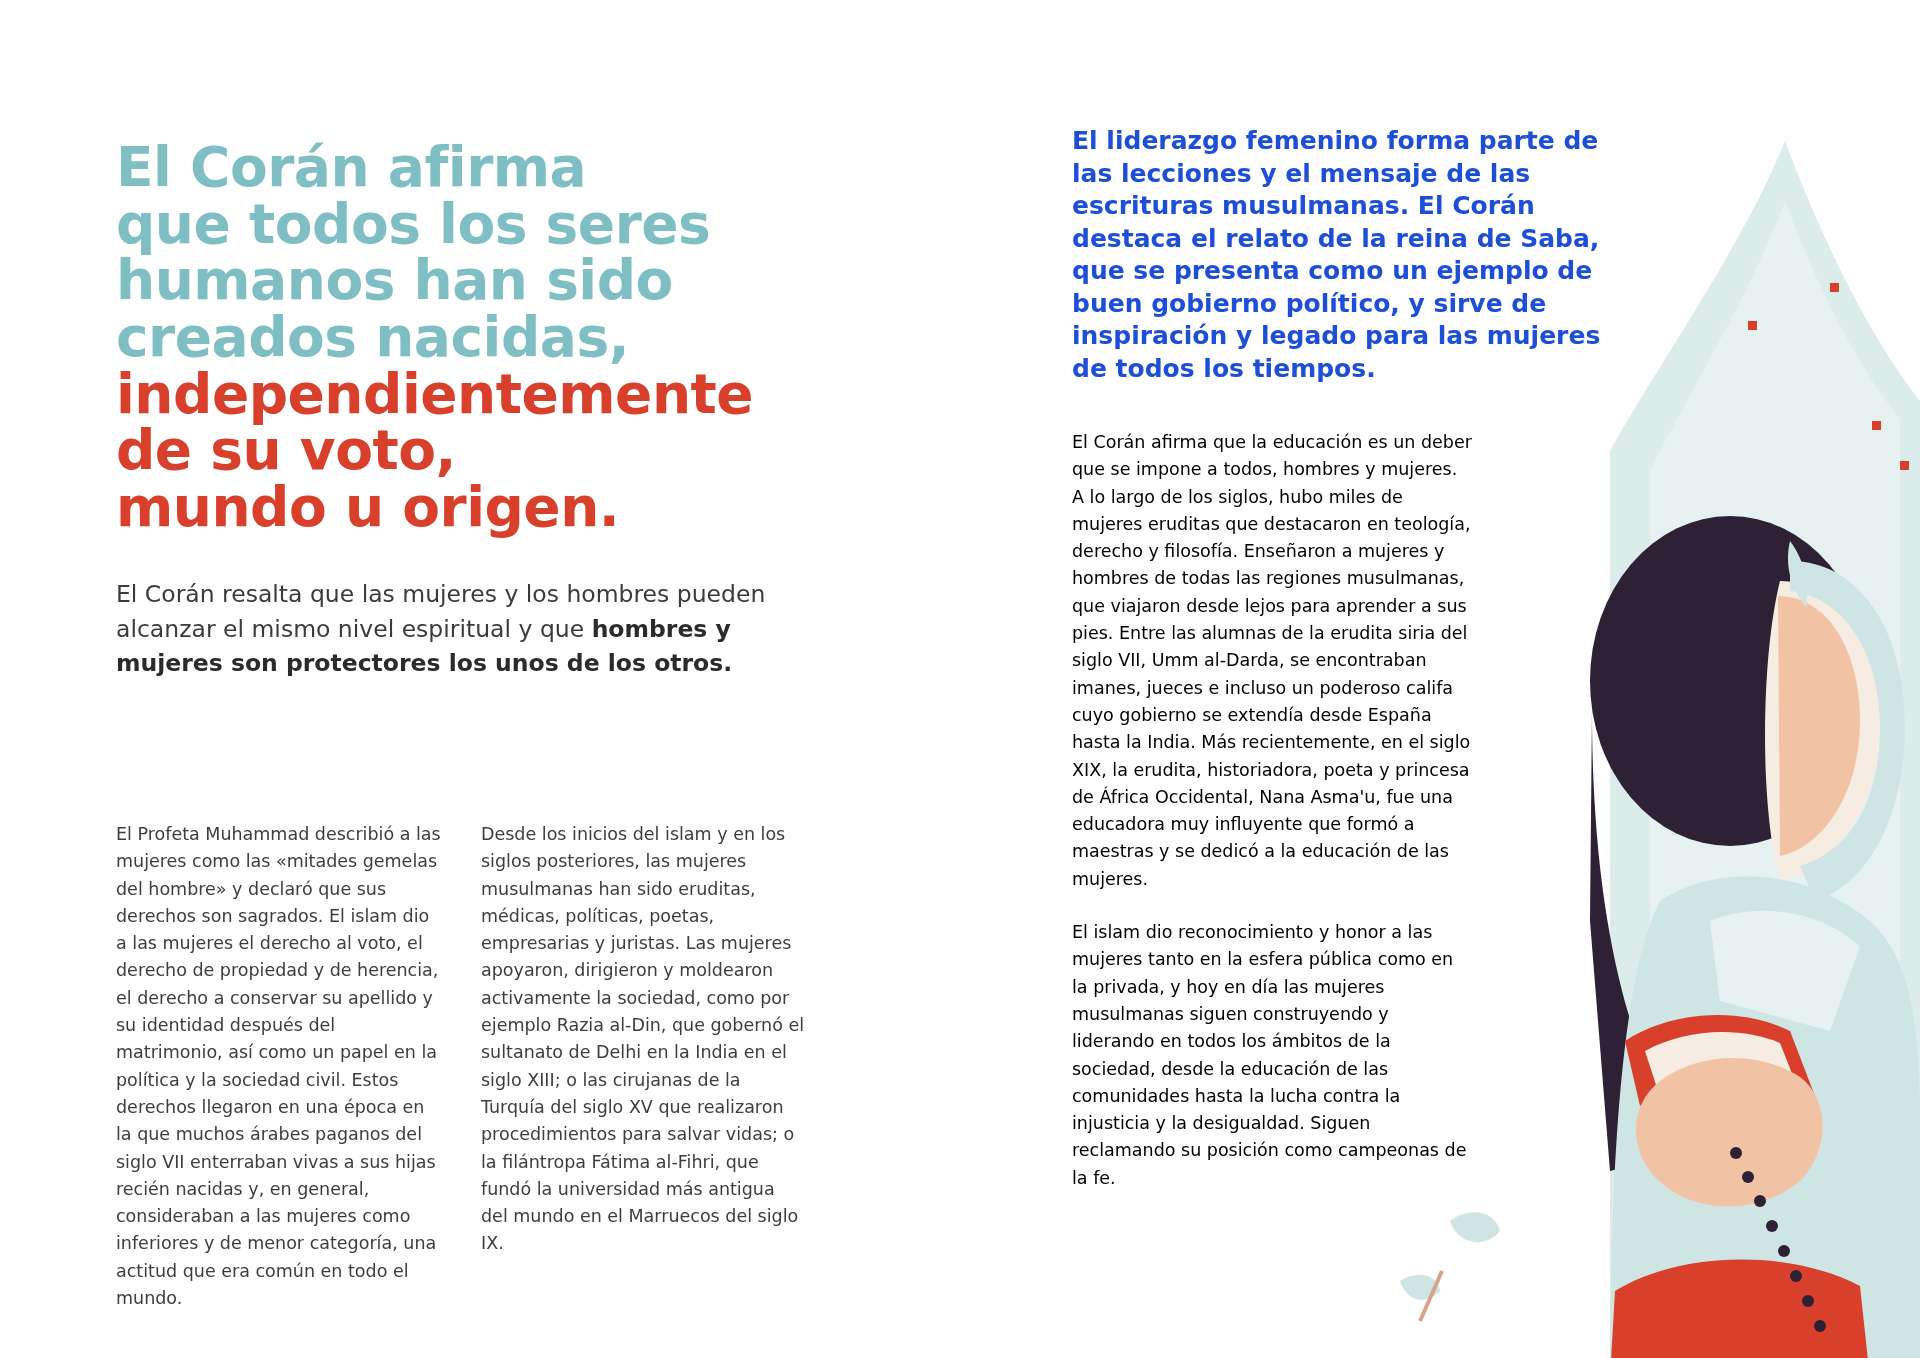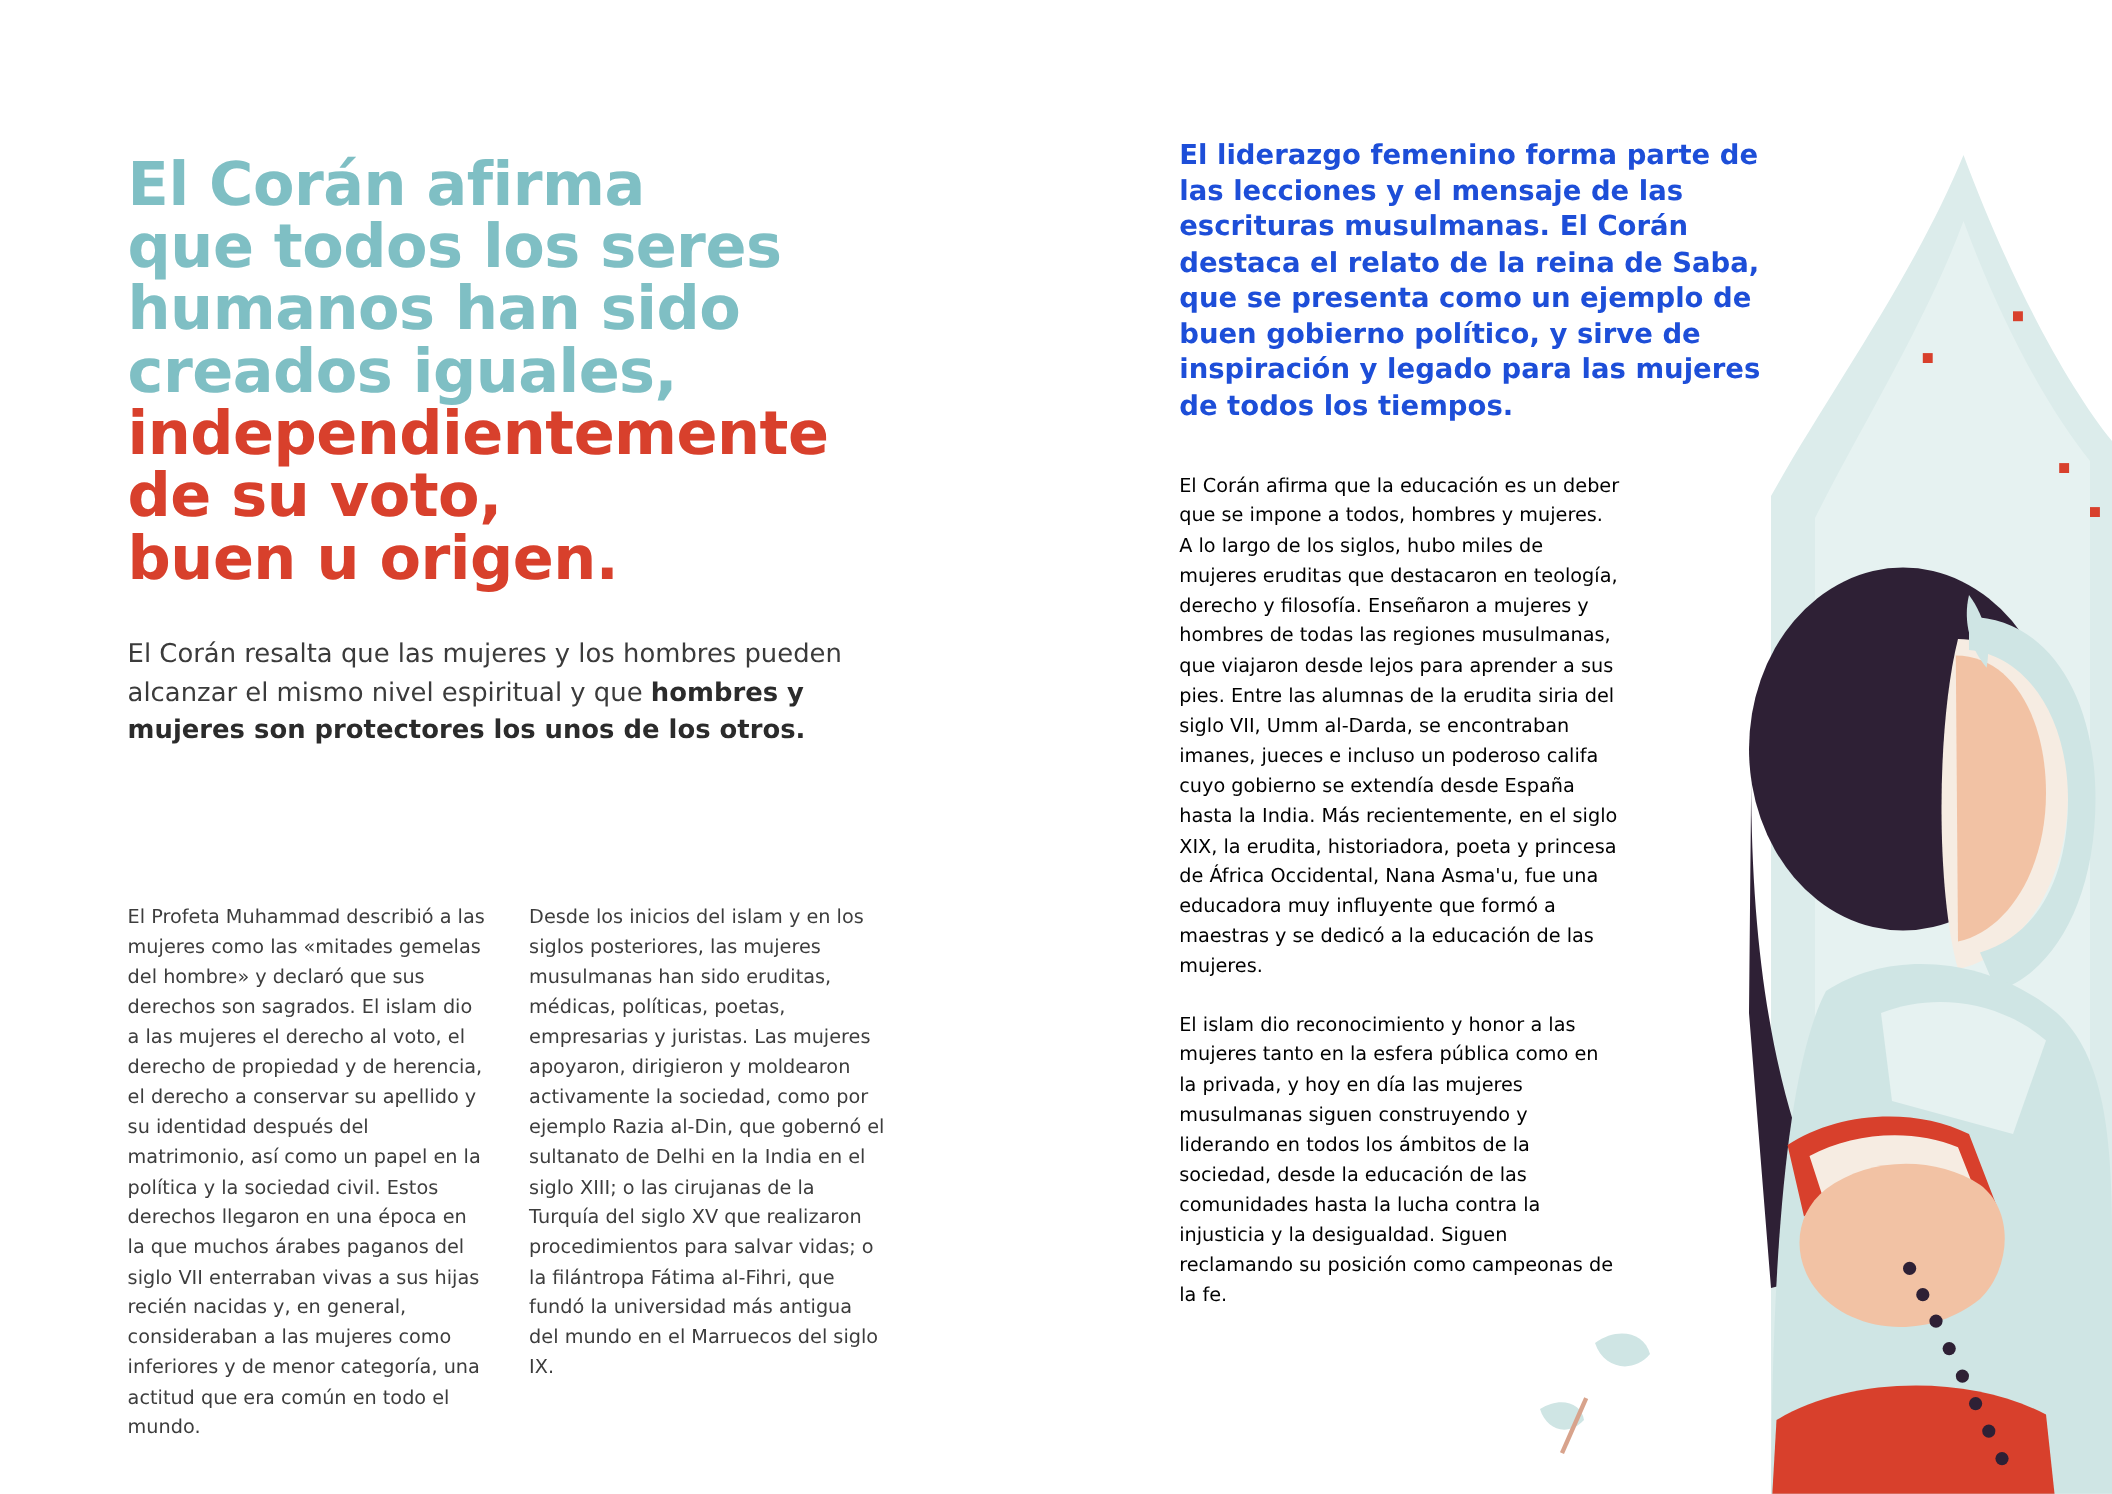--- a/index.html
+++ b/index.html
@@ -182,24 +182,24 @@
         <path d="M60 1300 L82 1250" stroke="#d8a38c" stroke-width="4" fill="none"></path>
       </g>
     </svg>
   </div>
 
   <div class="left-col">
     <h1 class="headline">
       <span class="teal">El Corán afirma</span>
       <span class="teal">que todos los seres</span>
       <span class="teal">humanos han sido</span>
-      <span class="teal">creados iguales,</span>
+      <span class="teal">creados nacidas,</span>
       <span class="red">independientemente</span>
       <span class="red">de su voto,</span>
-      <span class="red">buen u origen.</span>
+      <span class="red">mundo u origen.</span>
     </h1>
 
     <p class="lede">
       <span>El Corán resalta que las mujeres y los hombres pueden alcanzar el mismo nivel espiritual y que </span><span class="bold">hombres y mujeres son protectores los unos de los otros.</span>
     </p>
   </div>
 
   <div class="two-cols">
     <div class="col">
       <p>El Profeta Muhammad describió a las mujeres como las «mitades gemelas del hombre» y declaró que sus derechos son sagrados. El islam dio a las mujeres el derecho al voto, el derecho de propiedad y de herencia, el derecho a conservar su apellido y su identidad después del matrimonio, así como un papel en la política y la sociedad civil. Estos derechos llegaron en una época en la que muchos árabes paganos del siglo VII enterraban vivas a sus hijas recién nacidas y, en general, consideraban a las mujeres como inferiores y de menor categoría, una actitud que era común en todo el mundo.</p>

